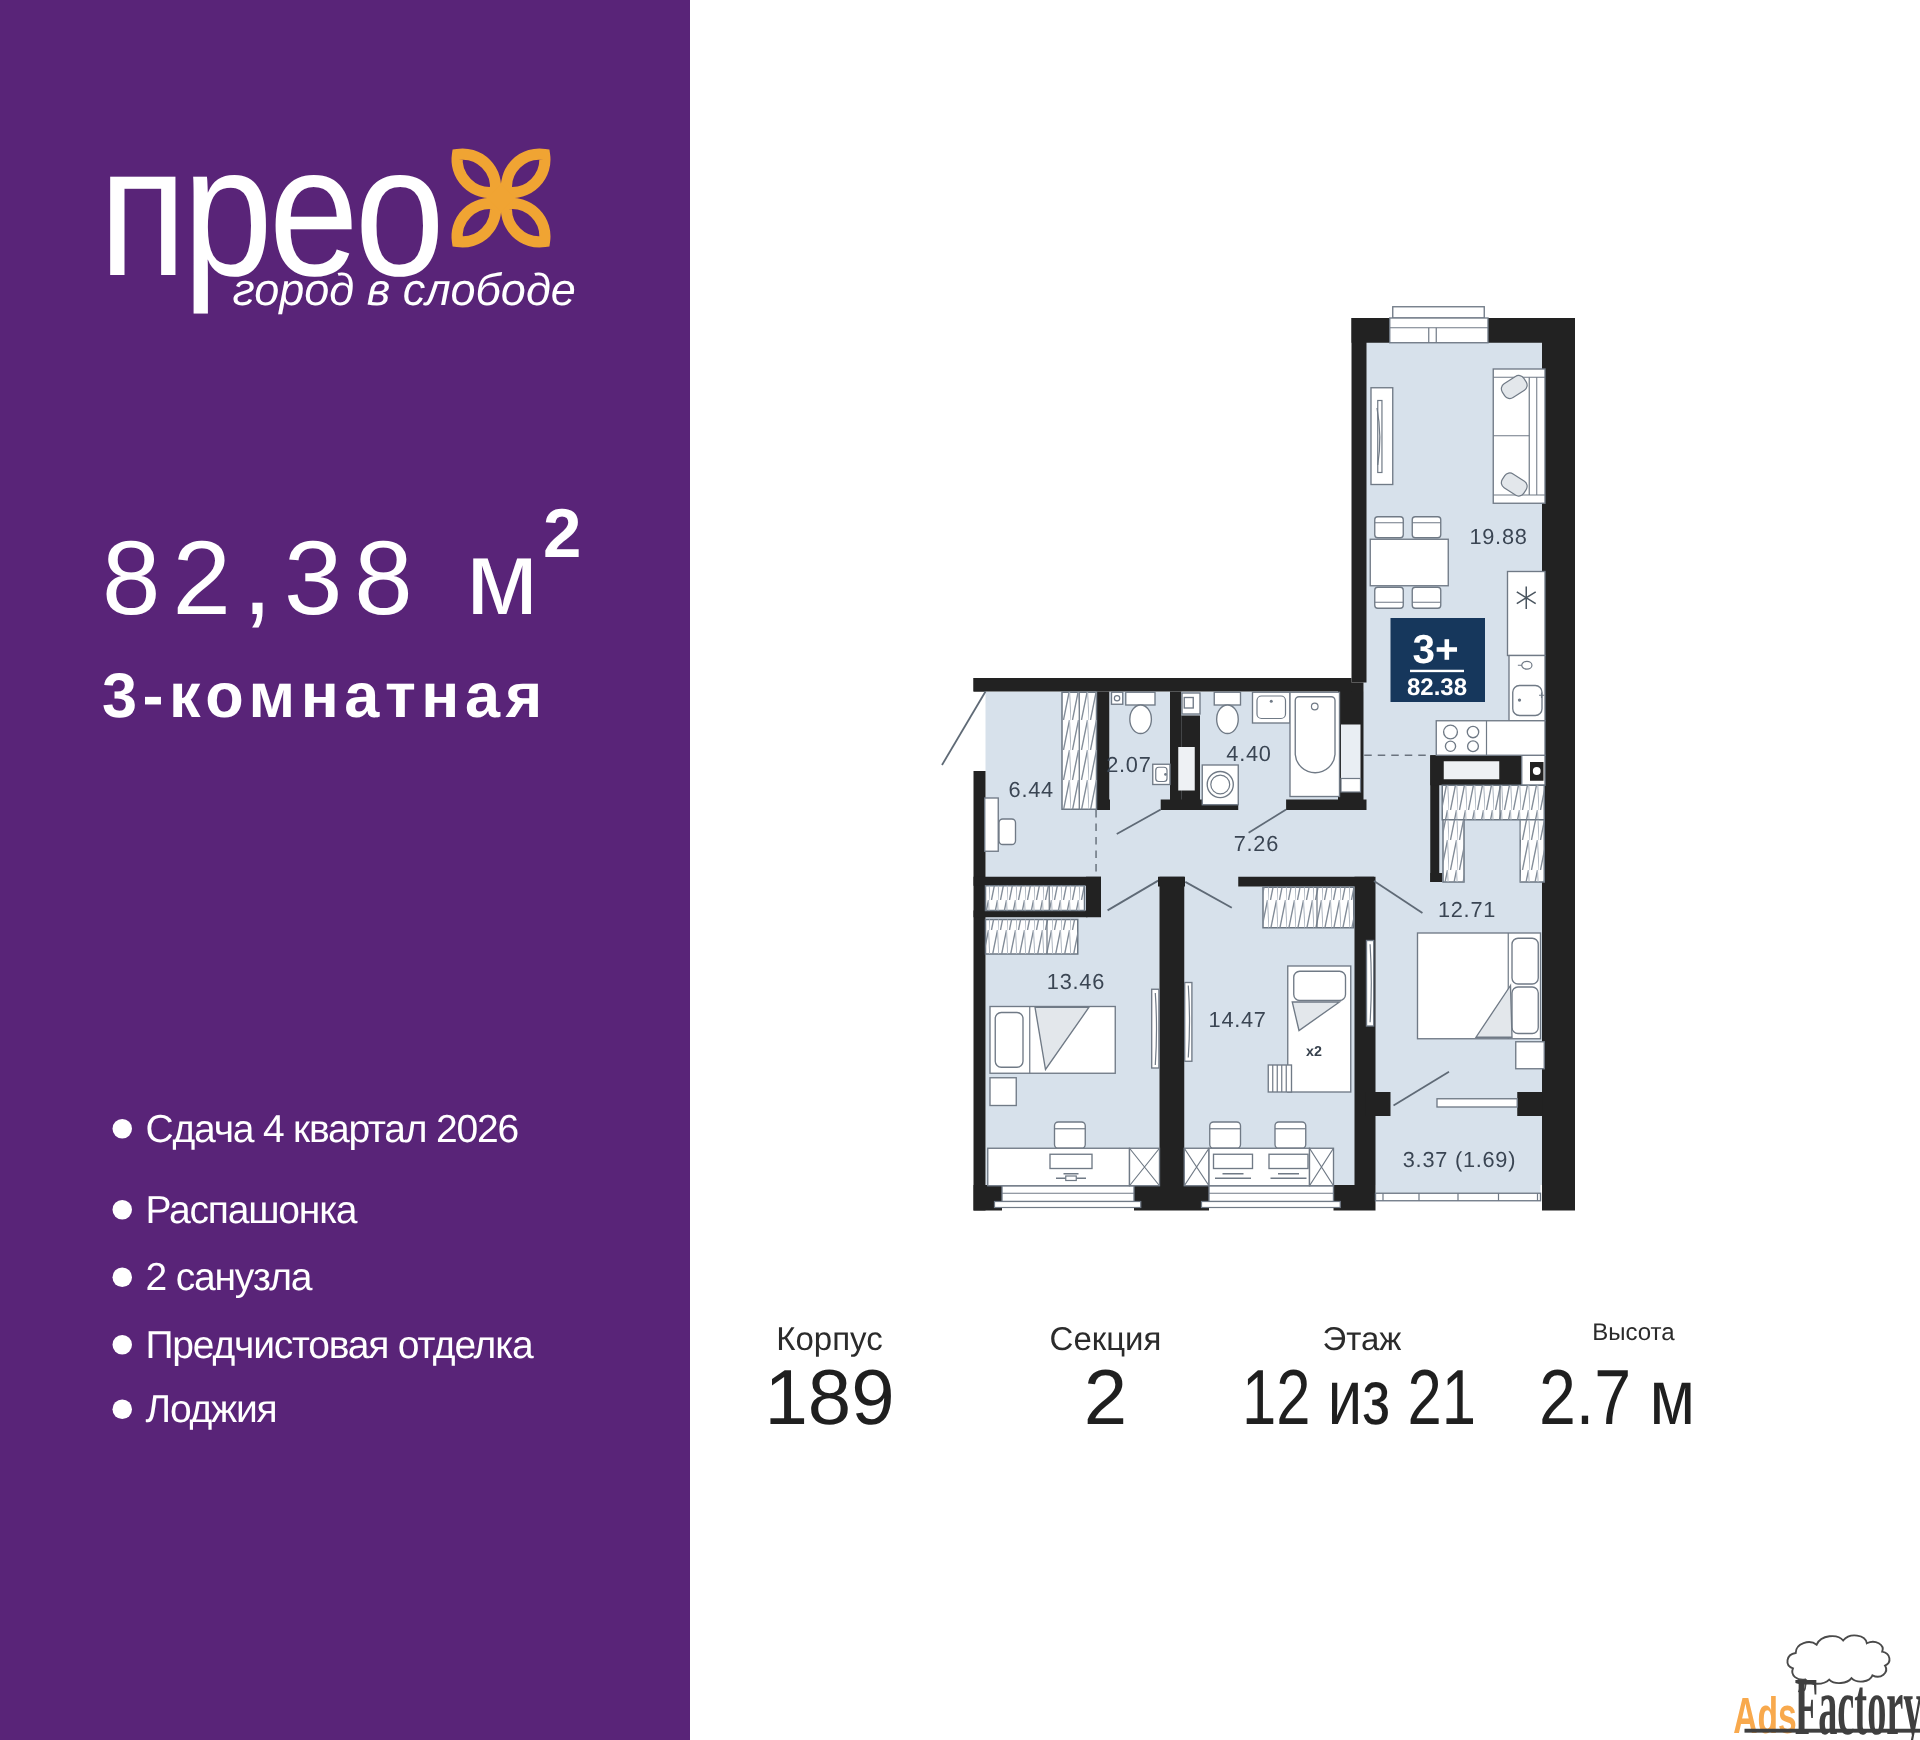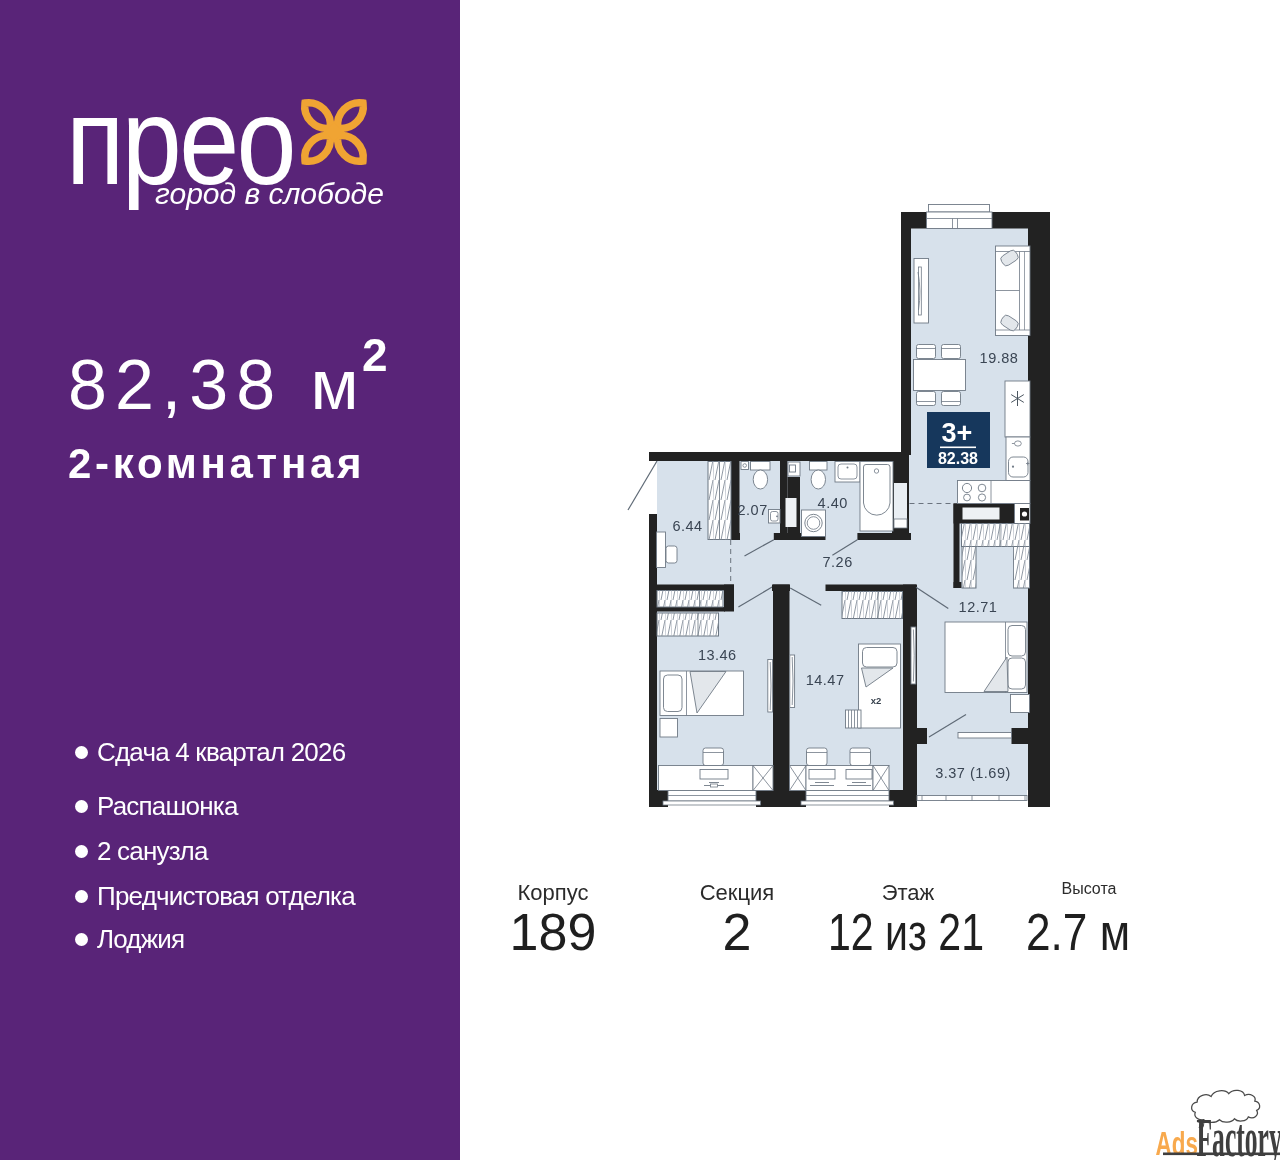--- a/index.html
+++ b/index.html
@@ -22,21 +22,21 @@
     <rect x="-6.5" y="-6.5" width="13" height="13" fill="#f0a433" stroke="none" transform="rotate(45)"></rect>
   </g>
 </svg>
 
 <div class="abs" style="left:155px;top:177px;color:#fff;font-size:30px;font-style:italic;font-weight:400;white-space:nowrap;">город в слободе</div>
 
 <div class="abs" style="left:68px;top:335px;color:#fff;font-size:70px;font-weight:400;letter-spacing:8px;line-height:100px;">82,38 м</div>
 
 <div class="abs" style="left:362px;top:328px;color:#fff;font-size:46px;font-weight:700;">2</div>
 
-<div class="abs" style="left:68px;top:440px;color:#fff;font-size:42px;font-weight:700;letter-spacing:3.7px;">2-комнатная</div>
+<div class="abs" style="left:68px;top:440px;color:#fff;font-size:42px;font-weight:700;letter-spacing:3.7px;">3-комнатная</div>
 
 <div class="abs" style="left:75px;top:737px;width:380px;color:#fff;font-size:26px;letter-spacing:-0.8px;">
 
   <div style="position:absolute;top:0;left:0;"><span style="display:inline-block;width:13px;height:13px;border-radius:50%;background:#fff;margin-right:9px;vertical-align:2px;"></span>Сдача 4 квартал 2026</div>
 
   <div style="position:absolute;top:54px;left:0;"><span style="display:inline-block;width:13px;height:13px;border-radius:50%;background:#fff;margin-right:9px;vertical-align:2px;"></span>Распашонка</div>
 
   <div style="position:absolute;top:99px;left:0;"><span style="display:inline-block;width:13px;height:13px;border-radius:50%;background:#fff;margin-right:9px;vertical-align:2px;"></span>2 санузла</div>
 
   <div style="position:absolute;top:144px;left:0;"><span style="display:inline-block;width:13px;height:13px;border-radius:50%;background:#fff;margin-right:9px;vertical-align:2px;"></span>Предчистовая отделка</div>

